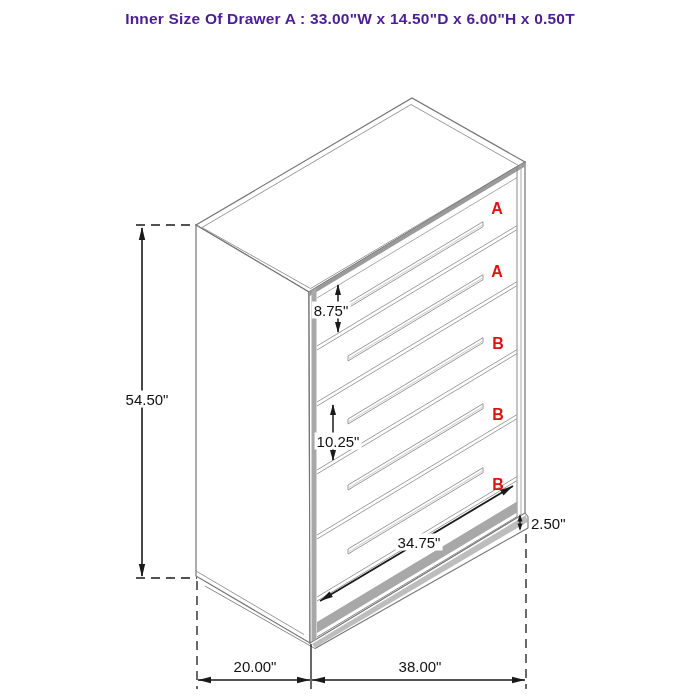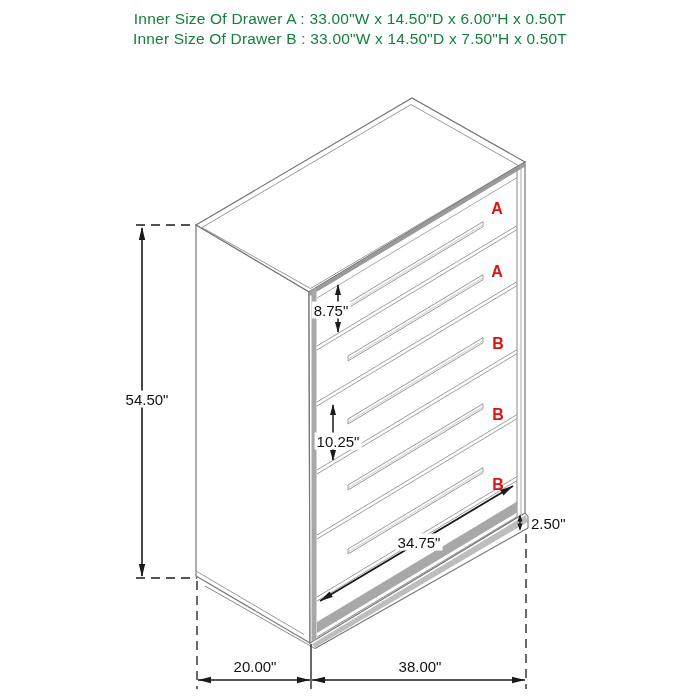--- a/index.html
+++ b/index.html
@@ -1,20 +1,20 @@
 <!DOCTYPE html>
 <html><head>
 <meta charset="utf-8">
 <style>
   html,body{margin:0;padding:0;background:#fff;}
   #stage{position:relative;width:700px;height:700px;background:#ffffff;overflow:hidden;
          font-family:"Liberation Sans","DejaVu Sans",sans-serif;}
   #stage svg{position:absolute;left:0;top:0;}
   .titleblock{position:absolute;left:0;top:9px;width:700px;text-align:center;
-              font-weight:normal;font-size:15.5px;line-height:20px;color:#15803d;letter-spacing:.2px;}
+              font-weight:bold;font-size:15.5px;line-height:20px;color:#4c1d95;letter-spacing:.2px;}
   .dim{position:absolute;font-size:15px;color:#111;white-space:nowrap;}
   .dim.center{transform:translate(-50%,-50%);}
   .dim.bg{background:#fff;padding:0 2px;}
   .redlabel{position:absolute;transform:translate(-50%,-50%);font-weight:bold;
             font-size:16px;color:#e01111;}
 </style>
 </head>
 <body>
 
 <div id="stage">
@@ -138,21 +138,20 @@
       <g>
         <line x1="312" y1="680" x2="525" y2="680" stroke-width="1.5"></line>
         <polygon points="312,680 325,676.8 325,683.2" stroke="none"></polygon>
         <polygon points="525,680 512,676.8 512,683.2" stroke="none"></polygon>
       </g>
     </g>
   </svg>
 
   <div class="titleblock">
     <div>Inner Size Of Drawer A : 33.00"W x 14.50"D x 6.00"H x 0.50T</div>
-    <div>Inner Size Of Drawer B : 33.00"W x 14.50"D x 7.50"H x 0.50T</div>
   </div>
 
   <span class="dim center bg" style="left:147px;top:399px;">54.50"</span>
   <span class="dim center bg" style="left:331px;top:310px;">8.75"</span>
   <span class="dim center bg" style="left:338px;top:441px;">10.25"</span>
   <span class="dim" style="left:531px;top:515px;">2.50"</span>
   <span class="dim center bg" style="left:419px;top:542px;">34.75"</span>
   <span class="dim center" style="left:255px;top:666px;">20.00"</span>
   <span class="dim center" style="left:420px;top:666px;">38.00"</span>
 

